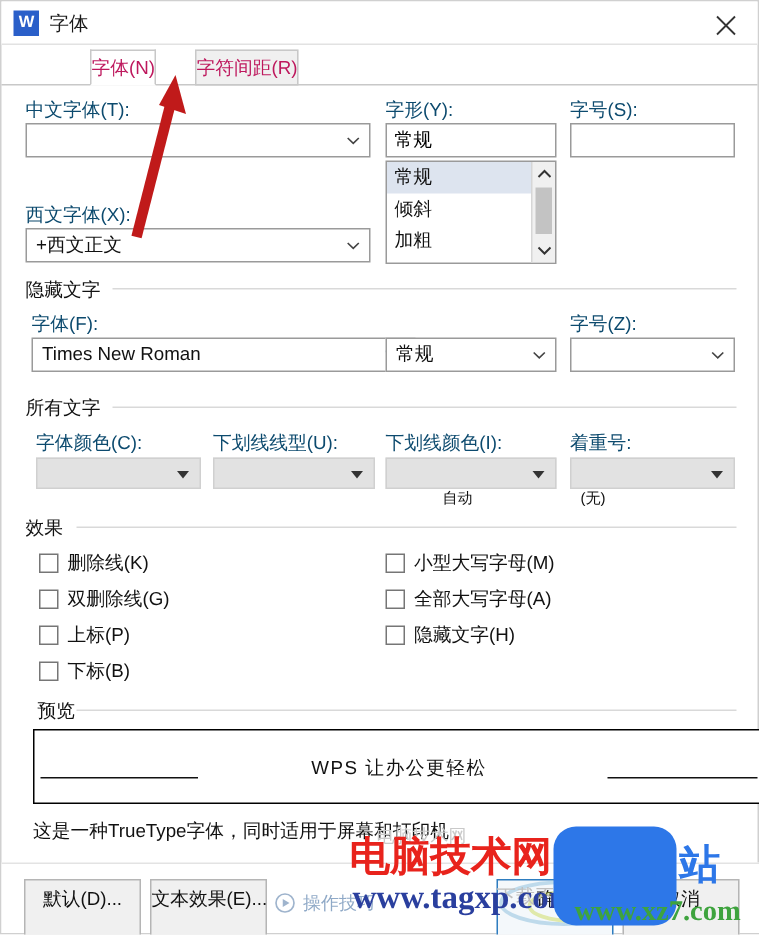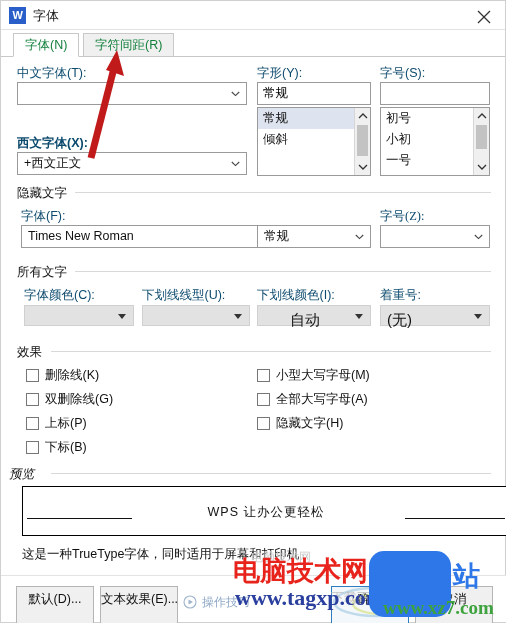--- a/index.html
+++ b/index.html
@@ -77,27 +77,28 @@
     position: absolute;
     left: 0; right: 0; bottom: 0;
     height: 1px;
     background: #c8c8c8;
   }
   .tab {
     position: absolute;
     top: 3px;
     height: 24px;
     line-height: 23px;
-    padding: 0 11px;
-    font-size: 12.5px;
-    color: #15803d;
+    padding: 0 0;
+    font-size: 12.5px;
+    color: #be185d;
     border: 1px solid #c8c8c8;
     box-sizing: border-box;
     cursor: pointer;
     background: #f0f0f0;
+    margin-left: 47px;
   }
   .tab.active {
     background: #ffffff;
     border-bottom-color: #ffffff;
     z-index: 3;
   }
   #tab-font { left: 12px; }
   #tab-charspacing { left: 82px; }
 
   
@@ -230,23 +231,23 @@
   .gcombo {
     position: absolute;
     height: 21px;
     background: #e2e2e2;
     border: 1px solid #d0d0d0;
     box-sizing: border-box;
     cursor: pointer;
   }
   .gcombo .gc-text {
     position: absolute;
-    left: 6px; top: 4px; right: 22px;
+    left: 6px; top: 17px; right: 22px;
     height: 32px; line-height: 19px;
-    font-size: 15px;
+    font-size: 10px;
     color: #111111;
     white-space: nowrap;
     overflow: hidden;
   }
   .gcombo .gc-text.center { text-align: center; left: 4px; }
   .gcombo .tri {
     position: absolute;
     right: 7px; top: 8px;
     width: 0; height: 0;
     border-left: 4.5px solid transparent;
@@ -450,97 +451,78 @@
 
   <div id="content-pane">
 
     <div class="field-label" style="left:16px; top:8px;">中文字体(T):</div>
     <div class="combo" style="left:16px; top:25px; width:230px;">
       <svg class="chev" viewBox="0 0 9 6">
           <polyline points="0.8,1 4.5,4.6 8.2,1" fill="none" stroke="#444" stroke-width="1.1"></polyline>
         </svg>
     </div>
 
-    <div class="field-label" style="left:16px; top:78px;font-weight:bold;">西文字体(X):</div>
+    <div class="field-label" style="left:16px; top:78px;">西文字体(X):</div>
     <div class="combo" style="left:16px; top:95px; width:230px;">
       <div class="combo-text">+西文正文</div>
       <svg class="chev" viewBox="0 0 9 6">
           <polyline points="0.8,1 4.5,4.6 8.2,1" fill="none" stroke="#444" stroke-width="1.1"></polyline>
         </svg>
     </div>
 
     <div class="field-label" style="left:256px; top:8px;">字形(Y):</div>
     <div class="editbox" style="left:256px; top:25px; width:114px;">
       <div class="editbox-text">常规</div>
     </div>
     <div class="listbox" style="left:256px; top:50px; width:114px; height:69px;">
       <div class="listbox-items">
         <div class="lb-item selected">常规</div>
         <div class="lb-item">倾斜</div>
+        <div class="lb-item">加粗</div>
       </div>
       <div class="lb-scroll">
         <div class="lb-arrow up">
           <svg width="16" height="16" viewBox="0 0 16 16">
               <polyline points="4,10 8,6 12,10" fill="none" stroke="#333" stroke-width="1.3"></polyline>
             </svg>
         </div>
         <div class="lb-thumb" style="top:17px; height:31px;"></div>
         <div class="lb-arrow down">
           <svg width="16" height="16" viewBox="0 0 16 16">
               <polyline points="4,6 8,10 12,6" fill="none" stroke="#333" stroke-width="1.3"></polyline>
             </svg>
         </div>
       </div>
     </div>
 
     <div class="field-label" style="left:379px; top:8px;">字号(S):</div>
     <div class="editbox" style="left:379px; top:25px; width:110px;">
       <div class="editbox-text"></div>
     </div>
-    <div class="listbox" style="left:379px; top:50px; width:110px; height:69px;">
-      <div class="listbox-items">
-        <div class="lb-item">初号</div>
-        <div class="lb-item">小初</div>
-        <div class="lb-item">一号</div>
-      </div>
-      <div class="lb-scroll">
-        <div class="lb-arrow up">
-          <svg width="16" height="16" viewBox="0 0 16 16">
-              <polyline points="4,10 8,6 12,10" fill="none" stroke="#333" stroke-width="1.3"></polyline>
-            </svg>
-        </div>
-        <div class="lb-thumb" style="top:17px; height:24px;"></div>
-        <div class="lb-arrow down">
-          <svg width="16" height="16" viewBox="0 0 16 16">
-              <polyline points="4,6 8,10 12,6" fill="none" stroke="#333" stroke-width="1.3"></polyline>
-            </svg>
-        </div>
-      </div>
-    </div>
 
     <div class="group-title" style="left:16px; top:128px;">隐藏文字</div>
     <div class="group-line" style="left:74px; top:135px; width:416px;"></div>
 
     <div class="field-label" style="left:20px; top:151px;">字体(F):</div>
     <div class="combo" style="left:20px; top:168px; width:256px;">
       <div class="combo-text">Times New Roman</div>
       <svg class="chev" viewBox="0 0 9 6">
           <polyline points="0.8,1 4.5,4.6 8.2,1" fill="none" stroke="#444" stroke-width="1.1"></polyline>
         </svg>
     </div>
 
     <div class="field-label" style="left:256px; top:168px;font-weight:bold;">字形(L):</div>
     <div class="combo" style="left:256px; top:168px; width:114px;">
       <div class="combo-text">常规</div>
       <svg class="chev" viewBox="0 0 9 6">
           <polyline points="0.8,1 4.5,4.6 8.2,1" fill="none" stroke="#444" stroke-width="1.1"></polyline>
         </svg>
     </div>
 
-    <div class="field-label" style="left:379px; top:151px;font-family:Liberation Serif, serif;">字号(Z):</div>
+    <div class="field-label" style="left:379px; top:151px;">字号(Z):</div>
     <div class="combo" style="left:379px; top:168px; width:110px;">
       <div class="combo-text"></div>
       <svg class="chev" viewBox="0 0 9 6">
           <polyline points="0.8,1 4.5,4.6 8.2,1" fill="none" stroke="#444" stroke-width="1.1"></polyline>
         </svg>
     </div>
 
     <div class="group-title" style="left:16px; top:207px;">所有文字</div>
     <div class="group-line" style="left:74px; top:214px; width:416px;"></div>
 
@@ -594,21 +576,21 @@
     </div>
     <div class="cbrow" style="left:256px; top:334px;">
       <div class="cbbox"></div>
       <div class="cblabel">全部大写字母(A)</div>
     </div>
     <div class="cbrow" style="left:256px; top:358px;">
       <div class="cbbox"></div>
       <div class="cblabel">隐藏文字(H)</div>
     </div>
 
-    <div class="group-title" style="left:8px; top:409px;font-style:italic;">预览</div>
+    <div class="group-title" style="left:24px; top:409px;">预览</div>
     <div class="group-line" style="left:50px; top:416px; width:440px;"></div>
 
     <div id="preview-box" style="left:21px; top:429px; width:488px; height:50px;">
       <div id="preview-sample">WPS 让办公更轻松</div>
       <div class="preview-rule" style="left:4px; width:105px;"></div>
       <div class="preview-rule" style="right:4px; width:100px;"></div>
     </div>
 
     <div id="preview-note" style="left:21px; top:489px;">这是一种TrueType字体，同时适用于屏幕和打印机</div>
   </div>

